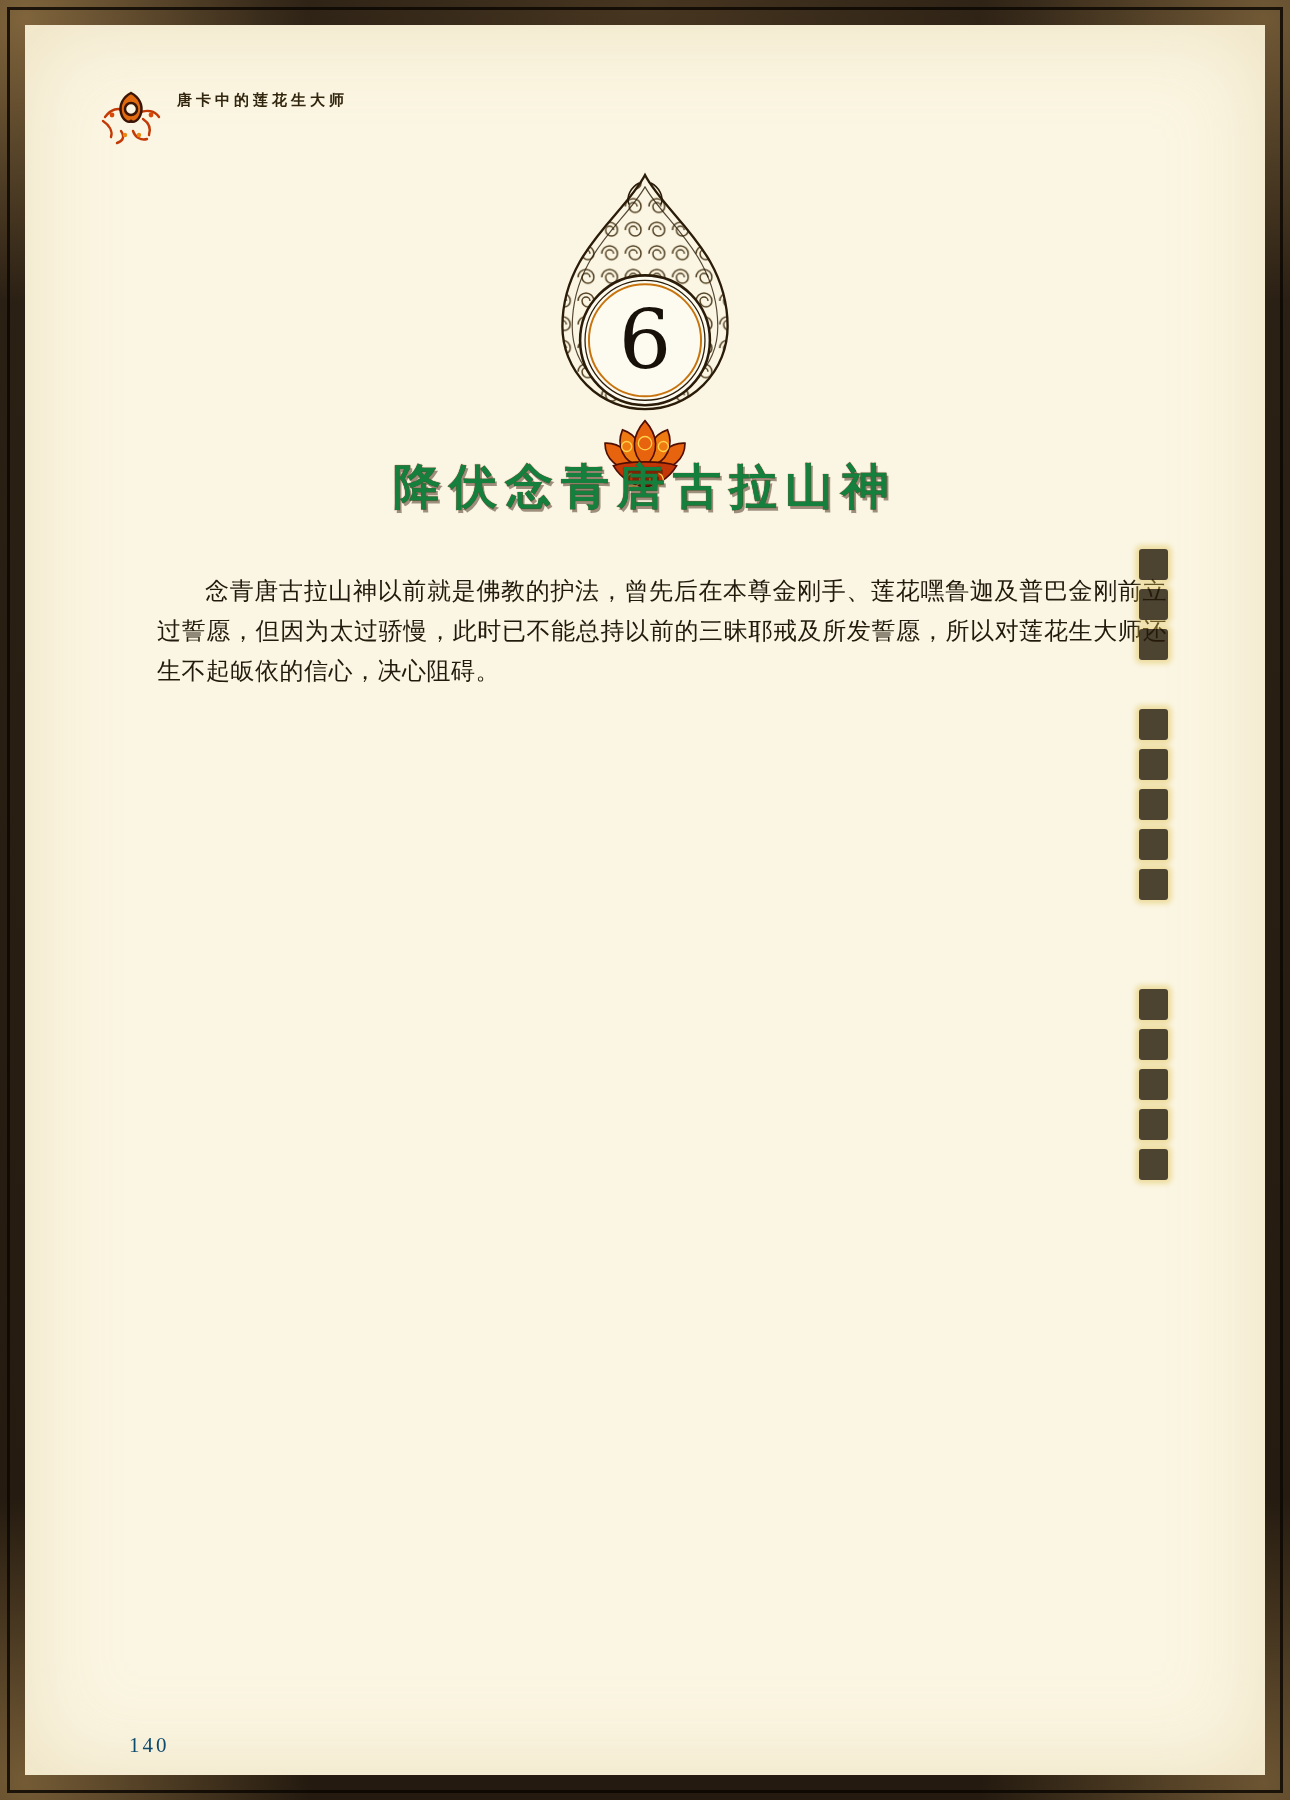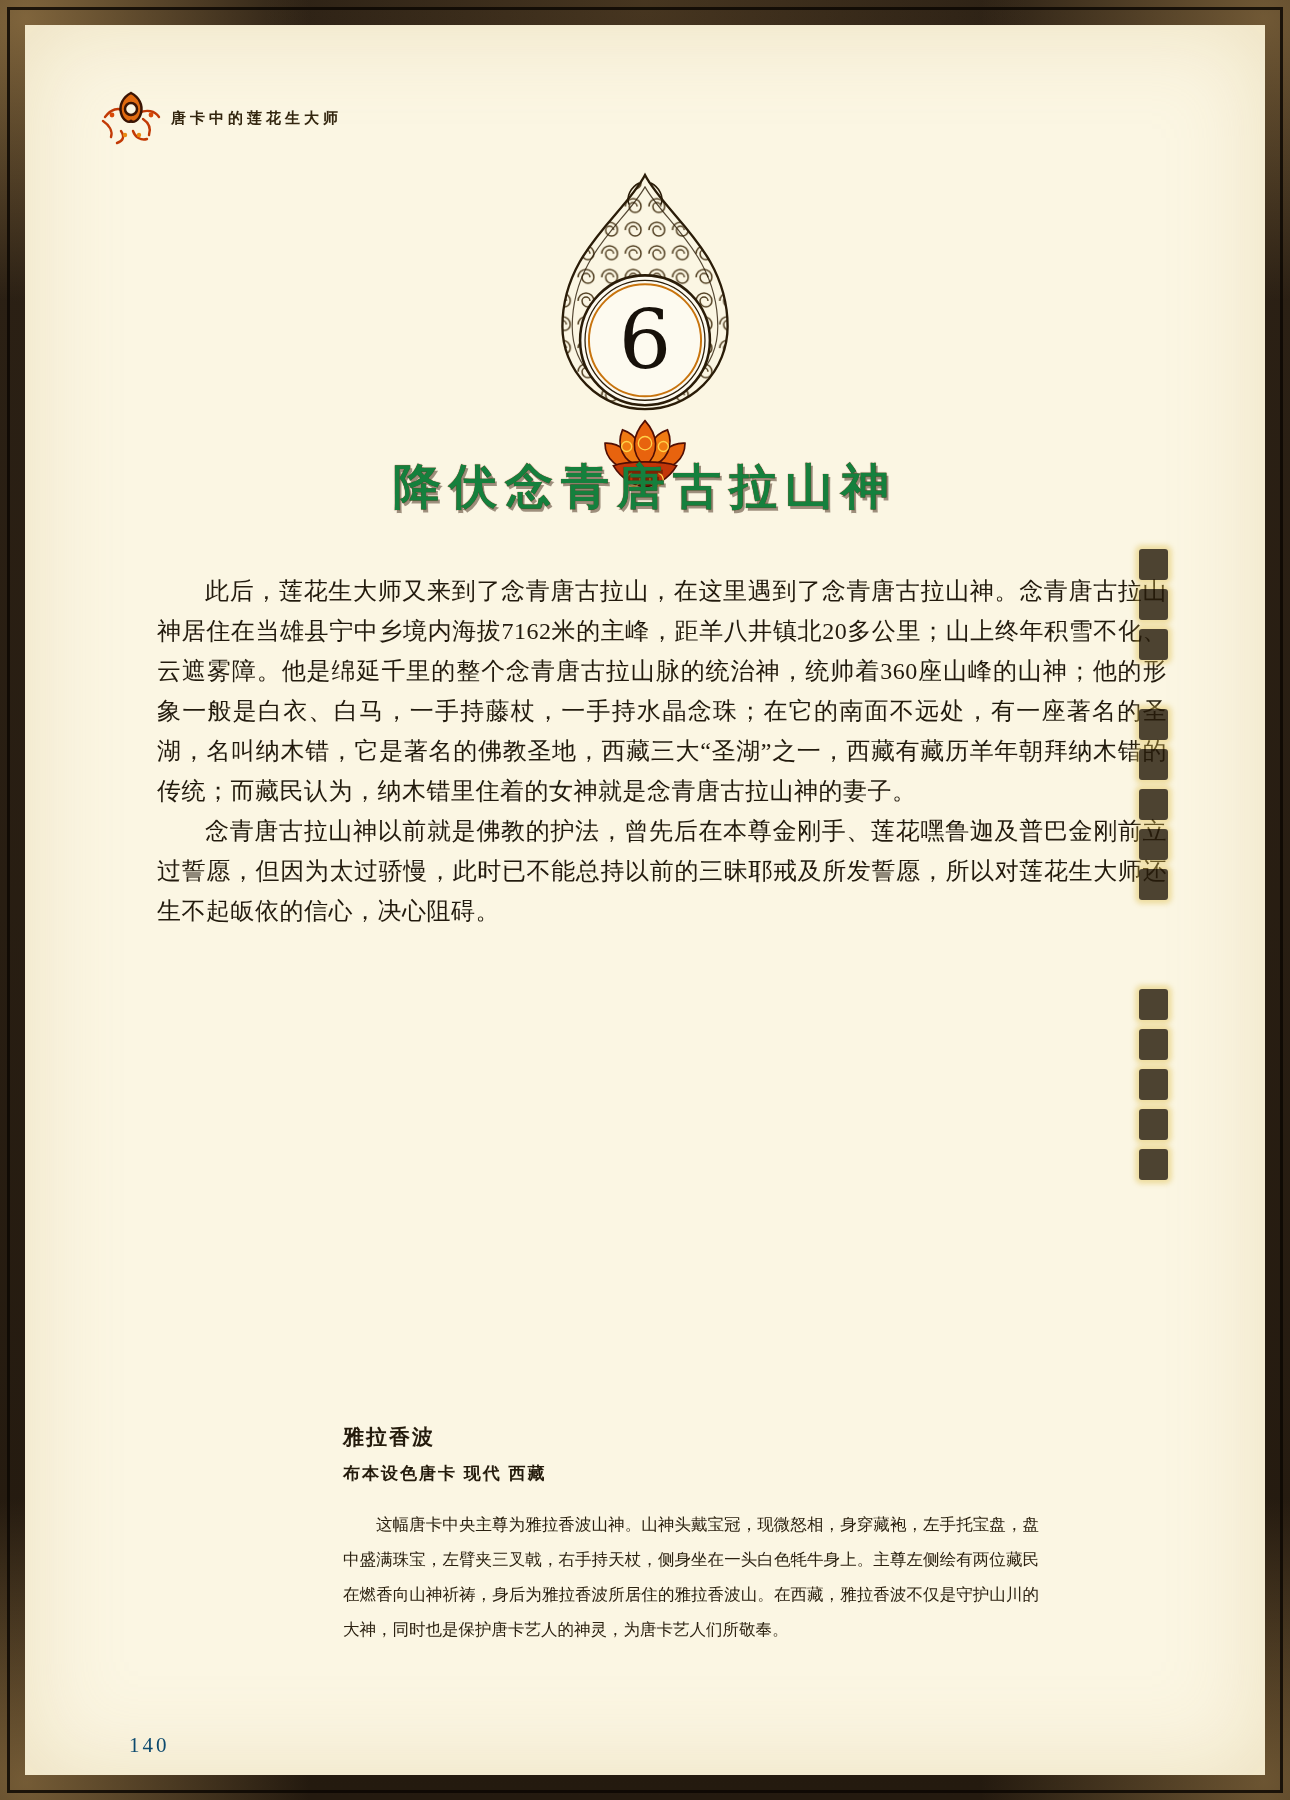--- a/index.html
+++ b/index.html
@@ -11,21 +11,21 @@
       radial-gradient(circle at 98% 1%, rgba(196,156,92,.45), rgba(196,156,92,0) 13%),
       radial-gradient(circle at 2% 99%, rgba(196,156,92,.50), rgba(196,156,92,0) 13%),
       radial-gradient(circle at 98% 99%,rgba(196,156,92,.45), rgba(196,156,92,0) 13%),
       radial-gradient(circle at 50% 0%, rgba(150,115,65,.25), rgba(150,115,65,0) 20%),
       linear-gradient(#2c2115,#241a0f);}
   .frame::after{content:"";position:absolute;inset:7px;border:3px solid rgba(12,7,2,.85);}
   
   .page{position:absolute;inset:25px;background:#fbf6e3;
         box-shadow:inset 0 0 95px rgba(205,175,110,.30);}
   
-  .running-header{position:absolute;top:66px;left:74px;display:flex;align-items:center;gap:8px;}
+  .running-header{position:absolute;top:66px;left:74px;display:flex;align-items:flex-start;gap:14px;}
   .running-header .logo{width:64px;height:54px;}
   .running-header .book-title{font-family:"Liberation Sans","DejaVu Sans",sans-serif;
         font-size:15px;font-weight:bold;letter-spacing:4px;color:#33260f;}
   
   .ornament{position:absolute;top:146px;left:0;width:100%;text-align:center;}
   .ornament .medallion{display:block;margin:0 auto;}
   .ornament .lotus{display:block;margin:-6px auto 0;}
   
   .chapter-title{position:absolute;top:430px;left:0;width:100%;text-align:center;
         font-size:48px;font-weight:bold;letter-spacing:8px;color:#15803d;
@@ -106,39 +106,33 @@
         <circle cx="38" cy="34" r="6"></circle>
         <circle cx="82" cy="34" r="6"></circle>
         <path d="M44,66 a8,8 0 1,0 10,6 M76,66 a8,8 0 1,1 -10,6"></path>
       </g>
     </svg>
   </div>
 
   <div class="chapter-title">降伏念青唐古拉山神</div>
 
   <div class="body-text">
-    <p>此后，莲花生大师又来到了念青唐古拉山，在这里遇到了念青唐古拉山神。念青唐古拉山神居住在当雄县宁中乡境内海拔7162米的主峰，距羊八井镇北20多公里；山上终年积雪不化、云遮雾障。他是绵延千里的整个念青唐古拉山脉的统治神，统帅着360座山峰的山神；他的形象一般是白衣、白马，一手持藤杖，一手持水晶念珠；在它的南面不远处，有一座著名的圣湖，名叫纳木错，它是著名的佛教圣地，西藏三大“圣湖”之一，西藏有藏历羊年朝拜纳木错的传统；而藏民认为，纳木错里住着的女神就是念青唐古拉山神的妻子。</p>
     <p>念青唐古拉山神以前就是佛教的护法，曾先后在本尊金刚手、莲花嘿鲁迦及普巴金刚前立过誓愿，但因为太过骄慢，此时已不能总持以前的三昧耶戒及所发誓愿，所以对莲花生大师还生不起皈依的信心，决心阻碍。</p>
   </div>
 
   <i class="smudge" style="top:524px"></i>
   <i class="smudge" style="top:564px"></i>
   <i class="smudge" style="top:604px"></i>
   <i class="smudge" style="top:684px"></i>
   <i class="smudge" style="top:724px"></i>
   <i class="smudge" style="top:764px"></i>
   <i class="smudge" style="top:804px"></i>
   <i class="smudge" style="top:844px"></i>
   <i class="smudge" style="top:964px"></i>
   <i class="smudge" style="top:1004px"></i>
   <i class="smudge" style="top:1044px"></i>
   <i class="smudge" style="top:1084px"></i>
   <i class="smudge" style="top:1124px"></i>
 
-  <div class="caption">
-    <div class="cap-title">雅拉香波</div>
-    <div class="cap-subtitle">布本设色唐卡  现代  西藏</div>
-    <div class="cap-description">这幅唐卡中央主尊为雅拉香波山神。山神头戴宝冠，现微怒相，身穿藏袍，左手托宝盘，盘中盛满珠宝，左臂夹三叉戟，右手持天杖，侧身坐在一头白色牦牛身上。主尊左侧绘有两位藏民在燃香向山神祈祷，身后为雅拉香波所居住的雅拉香波山。在西藏，雅拉香波不仅是守护山川的大神，同时也是保护唐卡艺人的神灵，为唐卡艺人们所敬奉。</div>
-  </div>
 
   <div class="folio">140</div>
 
 </div>
 
 </body></html>

